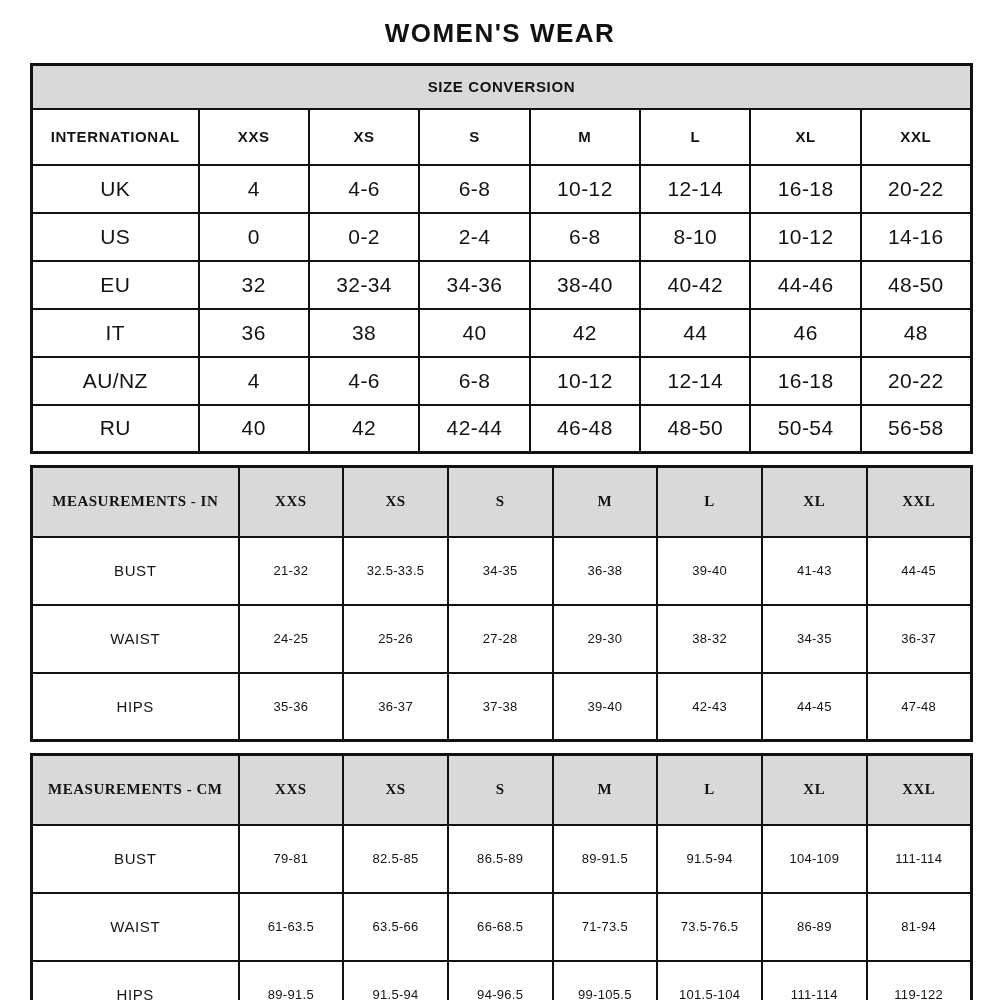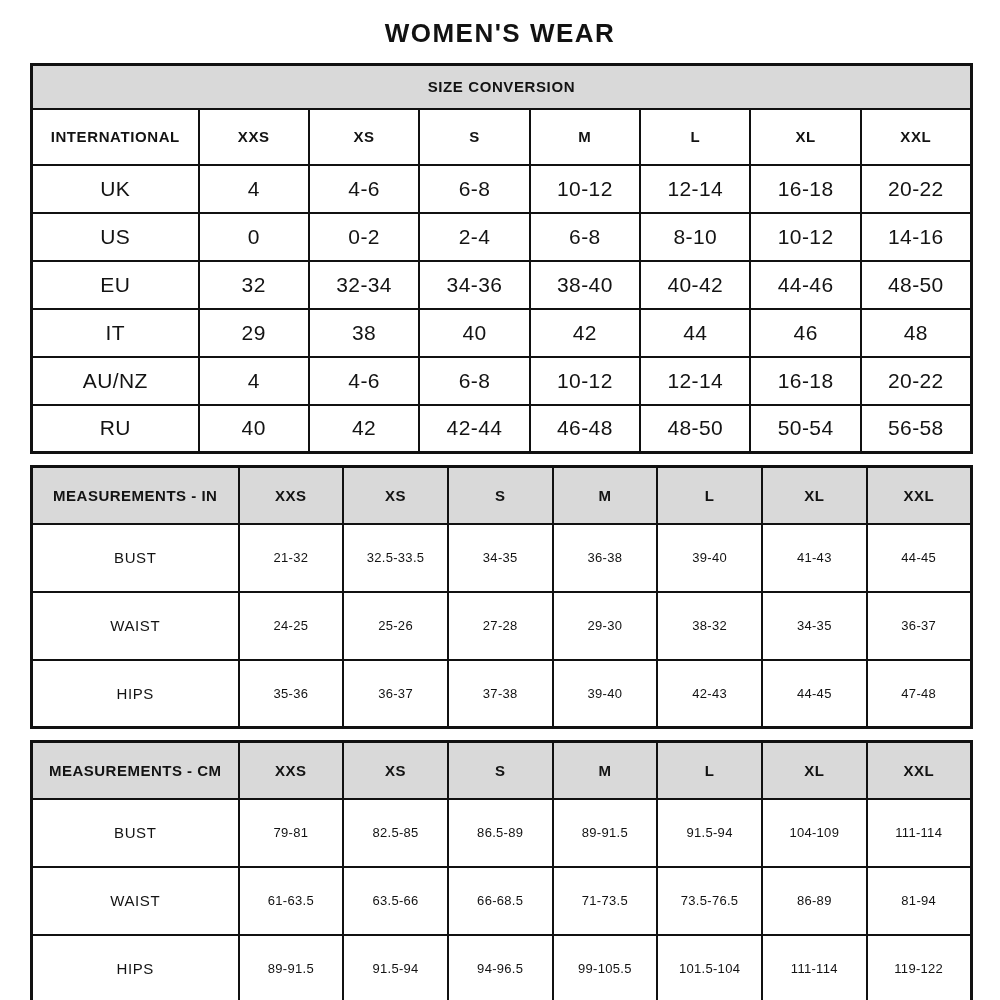--- a/index.html
+++ b/index.html
@@ -57,24 +57,25 @@
   }
   .t1 td {
     height: 48px;
     font-size: 21px;
     letter-spacing: 0.4px;
     margin-top: 36px;
   }
   
   .tm .head th {
     background: var(--header-bg);
-    height: 57px;
+    height: 70px;
     font-size: 15px;
     font-weight: bold;
     letter-spacing: 0.5px;
+    font-family: Liberation Serif, serif;
   }
   .tm td {
     height: 68px;
     font-size: 13px;
     letter-spacing: 0.3px;
   }
   .tm td.row-label {
     font-size: 15px;
     letter-spacing: 0.6px;
   }
@@ -130,21 +131,21 @@
       <td>32</td>
       <td>32-34</td>
       <td>34-36</td>
       <td>38-40</td>
       <td>40-42</td>
       <td>44-46</td>
       <td>48-50</td>
     </tr>
     <tr>
       <td>IT</td>
-      <td>29</td>
+      <td>36</td>
       <td>38</td>
       <td>40</td>
       <td>42</td>
       <td>44</td>
       <td>46</td>
       <td>48</td>
     </tr>
     <tr>
       <td>AU/NZ</td>
       <td>4</td>

